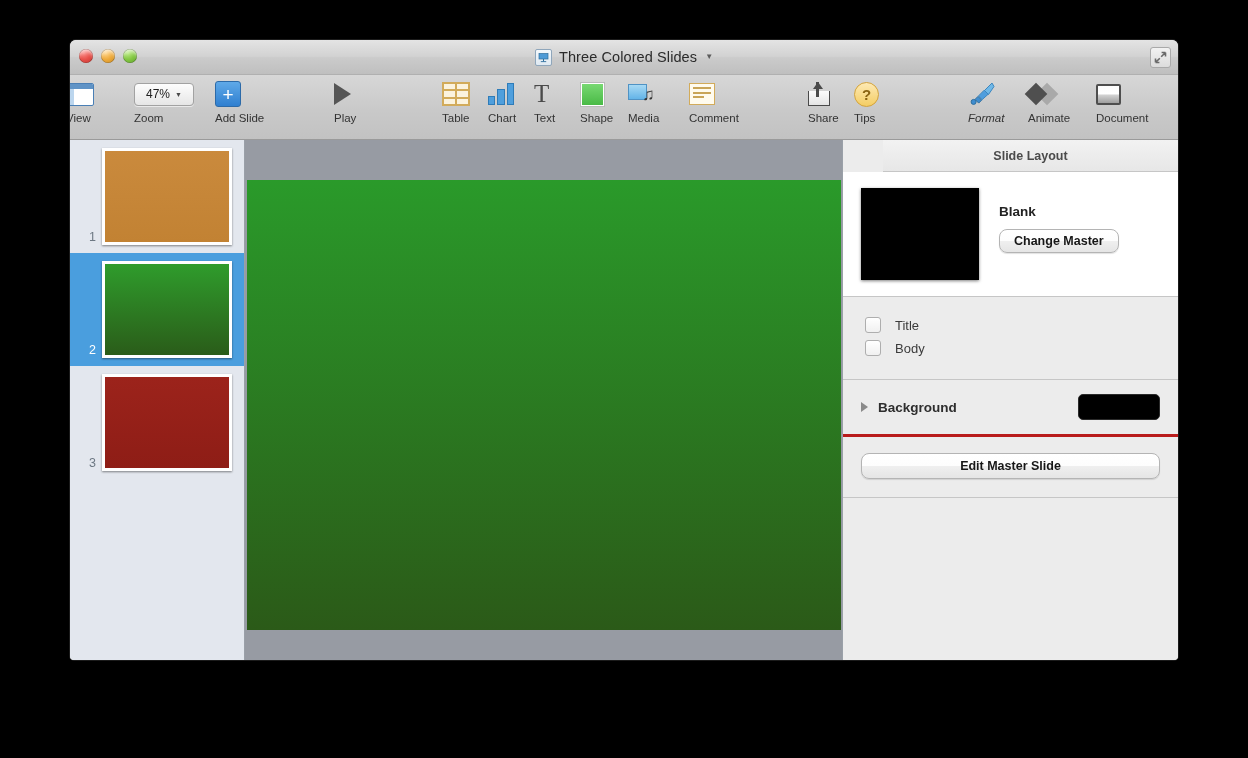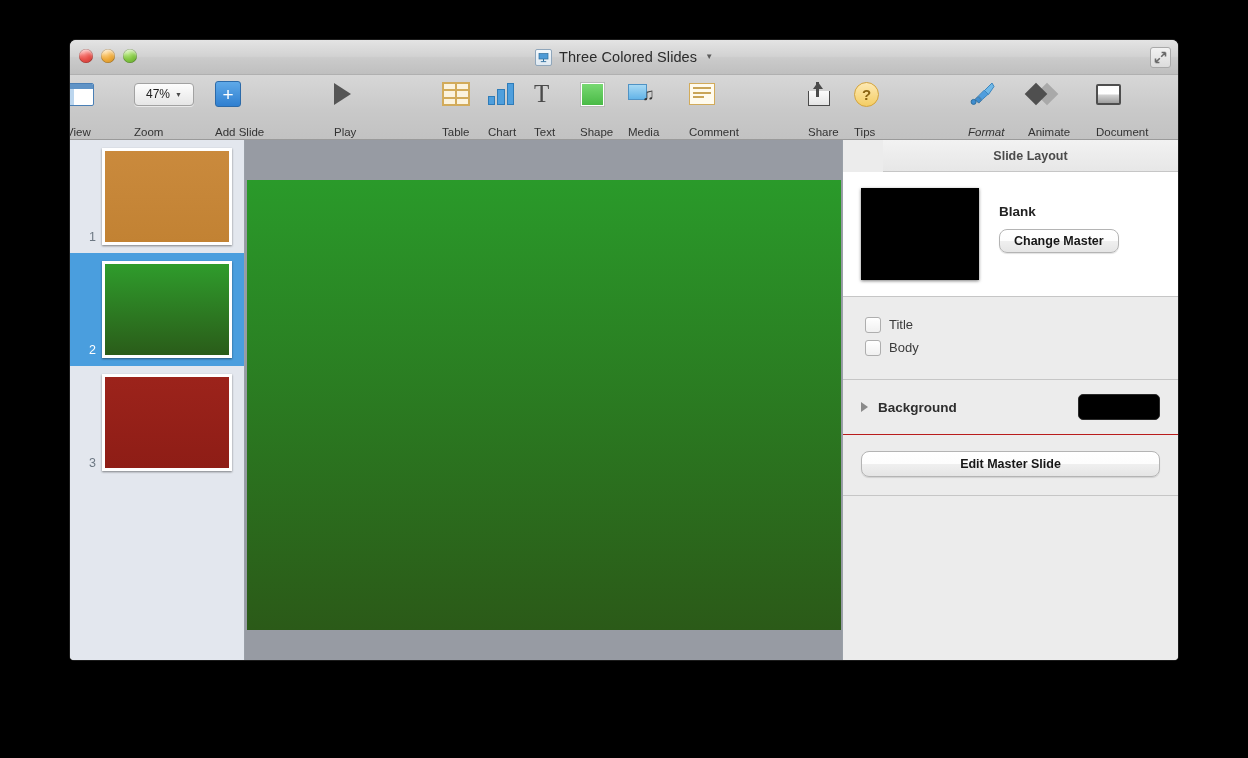--- a/index.html
+++ b/index.html
@@ -93,21 +93,21 @@
     top: 4px;
     display: flex;
     flex-direction: column;
     align-items: flex-start;
     width: 64px;
   }
   .tb-icon { height: 30px; display: flex; align-items: center; justify-content: center; }
   .tb-label {
     font-size: 11.5px;
     color: #333333;
-    margin-top: 17px;
+    margin-top: 3px;
     white-space: nowrap;
   }
 
   
   .icon-view {
     width: 26px; height: 21px; border-radius: 2px;
     border: 1.5px solid #4a7fb5;
     background: #ffffff;
     display: flex; overflow: hidden;
   }
@@ -346,31 +346,31 @@
     padding: 4px 14px;
     text-align:center;
     font-weight: 600;
   }
   #appearance-section {
     border-bottom:1px solid #c6c6c6;
     padding: 14px 18px 16px 20px;
     flex:0 0 auto;
   }
   #appearance-title { font-size:13.5px; font-weight:bold; color:#2e2e2e; margin-bottom:10px; }
-  .chk-row { display:flex; align-items:flex-start; gap:8px; margin: 6px 0 7px 2px; }
+  .chk-row { display:flex; align-items:center; gap:14px; margin: 6px 0 7px 2px; }
   .chk {
     width:14px; height:14px; border-radius:3px;
     background: linear-gradient(to bottom,#ffffff,#f0f0f0);
     border:1px solid #aeaeae;
     flex:0 0 auto;
   }
   .chk-label { font-size:13px; color:#3b3b3b; }
 
   #background-section {
-    border-bottom:1px solid #b91c1c;
+    border-bottom:3px solid #b91c1c;
     padding: 14px 18px;
     display:flex; align-items:center;
     flex:0 0 auto;
   }
   .disclosure {
     width:0;height:0;
     border-left: 7px solid #8a8a8a;
     border-top: 5px solid transparent;
     border-bottom: 5px solid transparent;
     margin-right: 10px;

